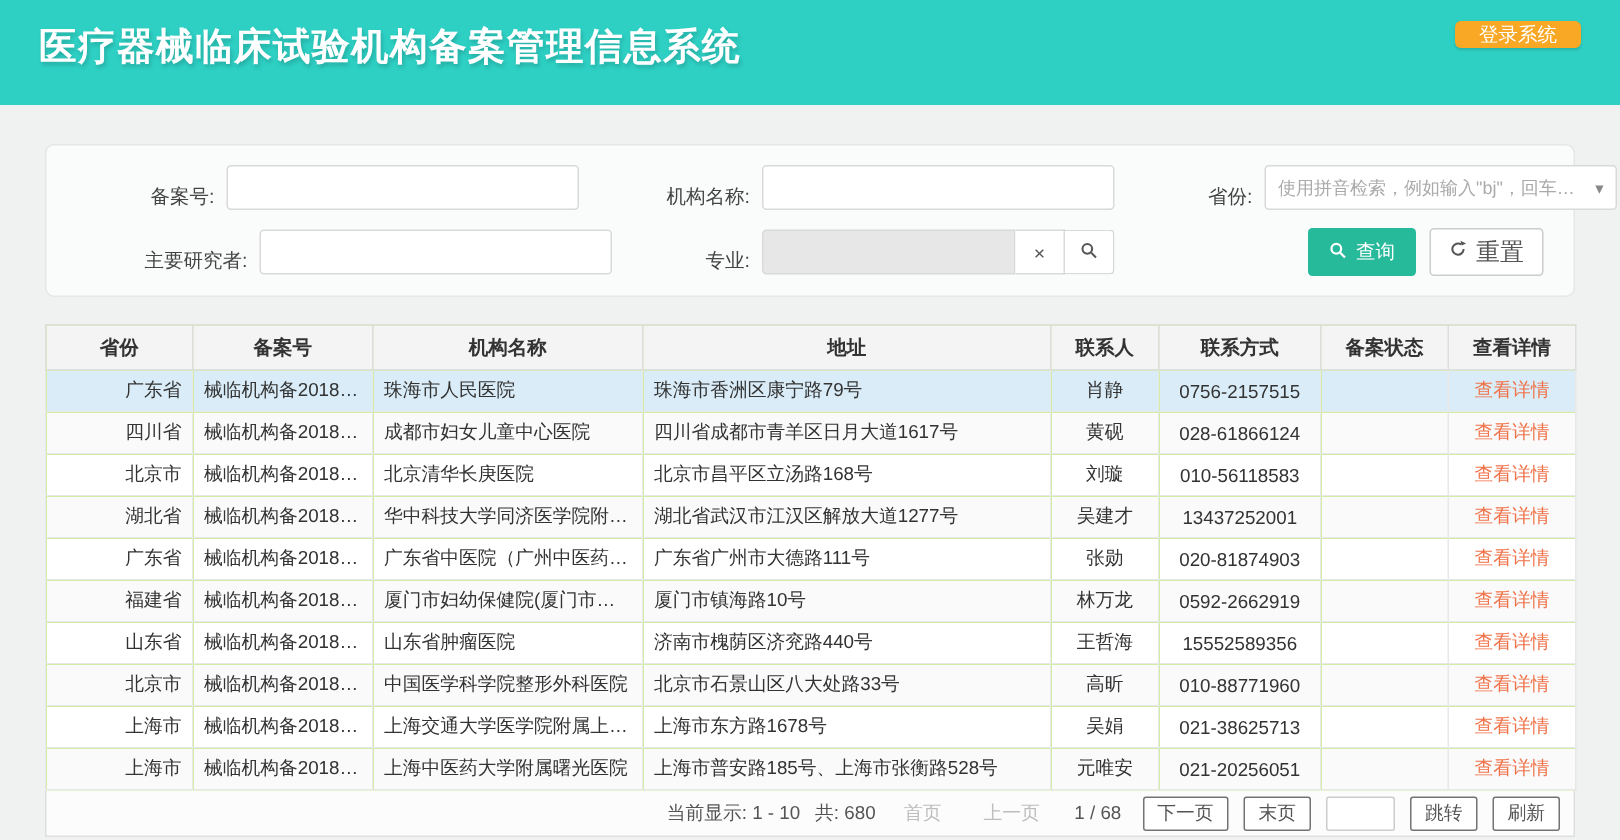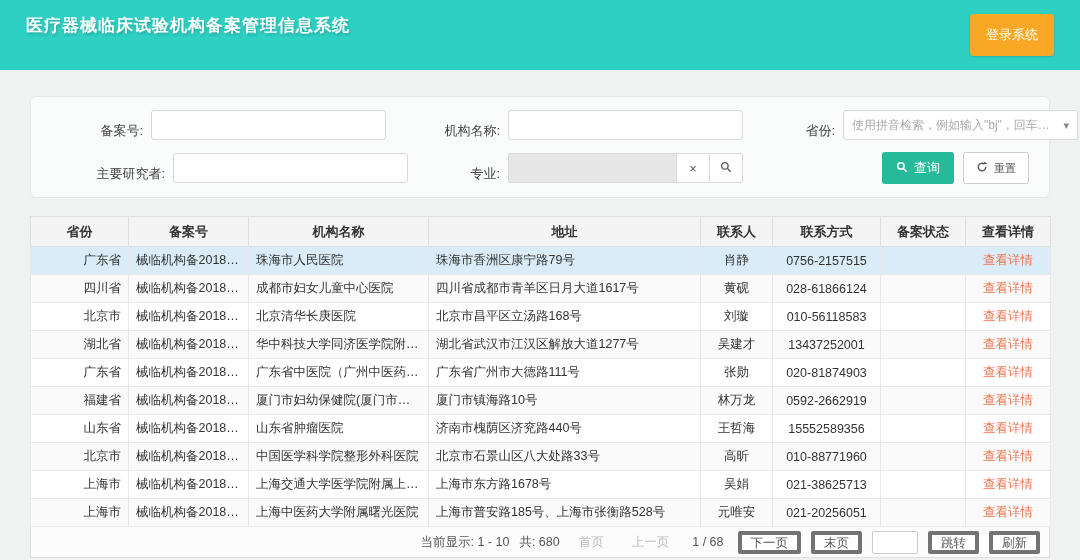--- a/index.html
+++ b/index.html
@@ -2,24 +2,24 @@
 <html><head>
 <meta charset="utf-8">
 <style>
   * { margin:0; padding:0; box-sizing:border-box; }
   html,body { width:1080px; height:560px; overflow:hidden; background:#f0f1f1;
     font-family:"Liberation Sans","DejaVu Sans",sans-serif; }
 
   
   .header { height:70px; background:#2ed0c4; display:flex; align-items:flex-start;
     justify-content:space-between; padding:14px 26px 0 26px; }
-  .header h1 { color:#fff; font-size:17px; font-weight:bold; letter-spacing:1px;
+  .header h1 { color:#fff; font-size:25px; font-weight:bold; letter-spacing:1px;
     text-shadow:1px 2px 3px rgba(0,0,0,0.18); }
   .login-btn { background:#f9a825; color:#fff; border:none; border-radius:4px;
-    font-size:13px; padding:12px 16px; cursor:pointer; box-shadow:0 1px 2px rgba(0,0,0,0.15); }
+    font-size:13px; padding:0 16px; cursor:pointer; box-shadow:0 1px 2px rgba(0,0,0,0.15); }
 
   
   .search-panel { margin:26px 30px 0 30px; background:#fafbfb; border:1px solid #e6e6e6;
     border-radius:6px; padding:13px 20px; }
   .search-row { display:flex; align-items:center; }
   .search-row + .search-row { margin-top:12px; }
   .field { display:flex; align-items:flex-end; }
   .f-label { width:100px; text-align:right; padding-right:8px; font-size:13px; color:#444; }
   .text-input { width:235px; height:30px; border:1px solid #d9d9d9; border-radius:3px;
     background:#fff; padding:0 8px; font-size:13px; outline:none; }
@@ -34,21 +34,21 @@
   .input-group input { flex:1; height:30px; background:#e7e7e7; border:1px solid #d9d9d9;
     border-radius:3px 0 0 3px; padding:0 8px; font-size:13px; min-width:0; }
   .ig-btn { width:33px; height:30px; background:#fff; border:1px solid #d9d9d9;
     border-left:none; cursor:pointer; font-size:13px; color:#555; display:flex;
     align-items:center; justify-content:center; }
   .ig-btn:last-child { border-radius:0 3px 3px 0; }
   .actions { margin-left:auto; display:flex; gap:9px; }
   .query-btn { background:#26b99a; color:#fff; border:none; border-radius:3px; height:32px;
     padding:0 14px; font-size:13px; cursor:pointer; display:flex; align-items:center; gap:6px;margin-left:19px; }
   .reset-btn { background:#fff; color:#555; border:1px solid #ccc; border-radius:3px;
-    height:32px; padding:0 12px; font-size:11px; cursor:pointer; display:flex;
+    height:32px; padding:0 12px; font-size:16px; cursor:pointer; display:flex;
     align-items:center; gap:6px; }
 
   
   .table-wrap { margin:18px 30px 0 30px; background:#bef264; }
   table { width:100%; border-collapse:collapse; table-layout:fixed; font-size:12.5px; color:#333; }
   th { background:#f4f4f4; border:1px solid #dedede; height:30px; font-size:13px;
     font-weight:bold; text-align:center; color:#333; }
   td { border:1px solid #e8e8e8; height:28px; padding:0 7px; white-space:nowrap;
     overflow:hidden; text-overflow:ellipsis; background:#fff; }
   tbody tr:nth-child(even) td { background:#fafafa; }
@@ -56,21 +56,21 @@
   td:nth-child(1) { text-align:right; }
   td:nth-child(2), td:nth-child(3), td:nth-child(4) { text-align:left; }
   td:nth-child(5), td:nth-child(6), td:nth-child(7), td:nth-child(8) { text-align:center; }
   .detail-link { color:#f0734a; cursor:pointer; text-decoration:none; }
 
   
   .pagination { display:flex; align-items:center; justify-content:flex-end; gap:10px;
     height:31px; background:#fcfcfc; border:1px solid #dedede; border-top:none;
     font-size:12.5px; color:#555; padding:0 9px; }
   .pg-text { color:#555; }
-  .pg-btn { background:#fff; border:4px solid #737373; border-radius:2px; height:23px;
+  .pg-btn { background:#fff; border:1px solid #737373; border-radius:2px; height:23px;
     padding:0 9px; font-size:12.5px; color:#555; cursor:pointer; }
   .pg-btn.disabled { border:none; background:transparent; color:#bdbdbd; cursor:default; }
   .pg-indicator { padding:0 4px; color:#555; }
   .jump-input { width:46px; height:23px; border:1px solid #ccc; border-radius:2px; padding:0 4px; }
 </style>
 </head>
 <body>
 
 <div class="header">
   <h1>医疗器械临床试验机构备案管理信息系统</h1>

